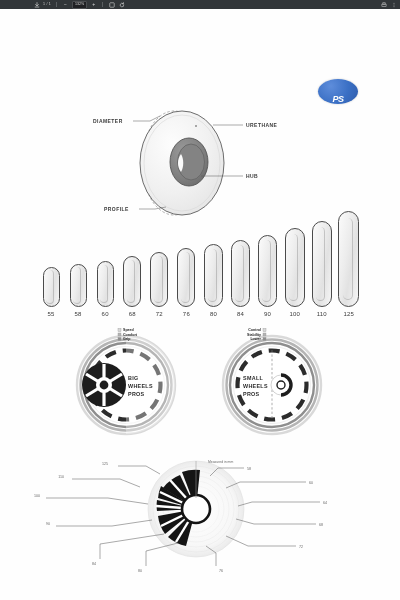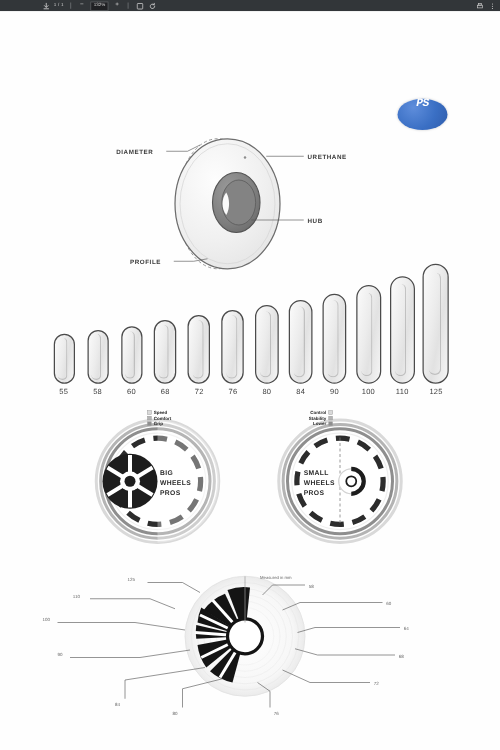--- a/index.html
+++ b/index.html
@@ -40,23 +40,22 @@
   .page{
     position:absolute;left:0;top:9px;width:400px;height:591px;
     background:#fefefe;overflow:hidden;
   }
 
   
   .ps-logo{
     position:absolute;left:318px;top:70px;width:40px;height:25px;
     border-radius:50%;
     background:radial-gradient(circle at 32% 28%, #5e8ddb 0%, #3a6fc4 55%, #2f5cab 100%);
-    display:flex;align-items:flex-start;justify-content:center;
+    display:flex;align-items:flex-end;justify-content:center;
     box-shadow:0 0 2px rgba(0,0,0,.22);
-    font-family:Liberation Mono, monospace;
   }
   .ps-logo span{
     color:#fff;font-size:9px;font-weight:bold;font-style:italic;
     letter-spacing:-.4px;line-height:1;
   }
 
   
   .hero{position:absolute;left:0;top:95px;width:400px;height:125px;}
   .hero svg{display:block;}
   .lbl{

